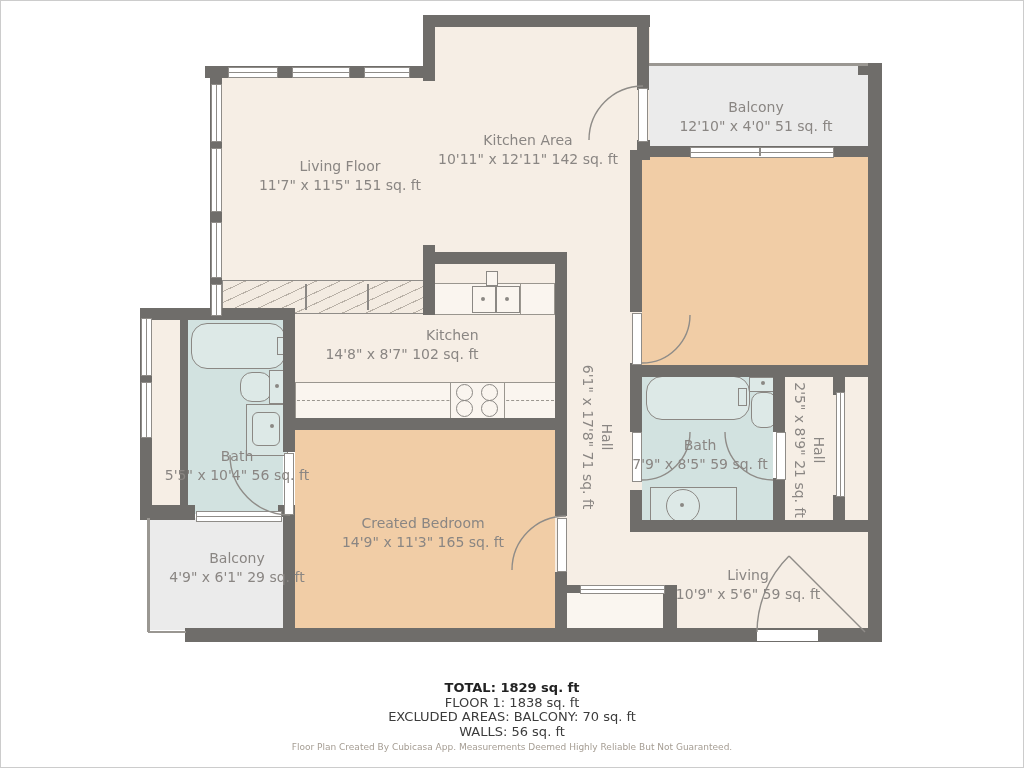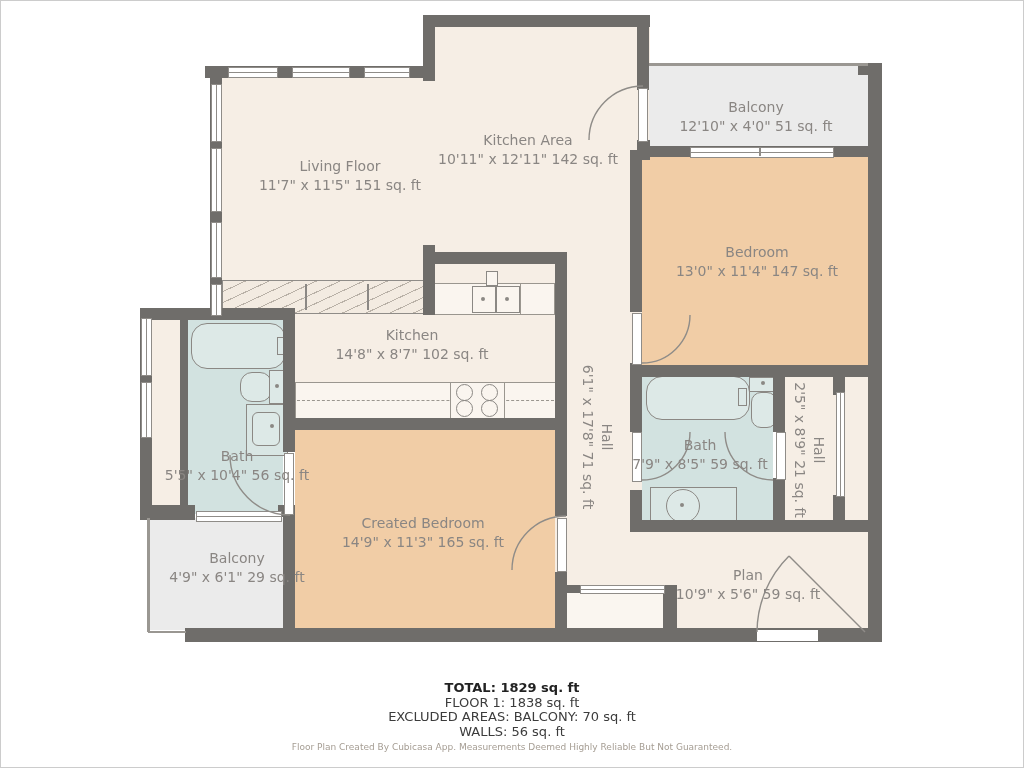--- a/index.html
+++ b/index.html
@@ -183,25 +183,21 @@
     <div>11'7" x 11'5" 151 sq. ft</div>
   </div>
   <div class="room-label" style="left:528px;top:150px;">
     <div>Kitchen Area</div>
     <div>10'11" x 12'11" 142 sq. ft</div>
   </div>
   <div class="room-label" style="left:756px;top:117px;">
     <div>Balcony</div>
     <div>12'10" x 4'0" 51 sq. ft</div>
   </div>
-  <div class="room-label" style="left:757px;top:262px;">
-    <div>Bedroom</div>
-    <div>13'0" x 11'4" 147 sq. ft</div>
-  </div>
-  <div class="room-label" style="left:412px;top:345px;">
+  <div class="room-label" style="left:402px;top:345px;text-align:right;">
     <div>Kitchen</div>
     <div>14'8" x 8'7" 102 sq. ft</div>
   </div>
   <div class="room-label" style="left:237px;top:466px;">
     <div>Bath</div>
     <div>5'5" x 10'4" 56 sq. ft</div>
   </div>
   <div class="room-label vert" style="left:597px;top:437px;">
     <div>Hall</div>
     <div>6'1" x 17'8" 71 sq. ft</div>
@@ -216,21 +212,21 @@
   </div>
   <div class="room-label" style="left:423px;top:533px;">
     <div>Created Bedroom</div>
     <div>14'9" x 11'3" 165 sq. ft</div>
   </div>
   <div class="room-label" style="left:237px;top:568px;">
     <div>Balcony</div>
     <div>4'9" x 6'1" 29 sq. ft</div>
   </div>
   <div class="room-label" style="left:748px;top:585px;">
-    <div>Plan</div>
+    <div>Living</div>
     <div>10'9" x 5'6" 59 sq. ft</div>
   </div>
 
   <div class="summary">
     <div class="tot">TOTAL: 1829 sq. ft</div>
     <div>FLOOR 1: 1838 sq. ft</div>
     <div>EXCLUDED AREAS: BALCONY: 70 sq. ft</div>
     <div>WALLS: 56 sq. ft</div>
   </div>
   <div class="credit">Floor Plan Created By Cubicasa App. Measurements Deemed Highly Reliable But Not Guaranteed.</div>

